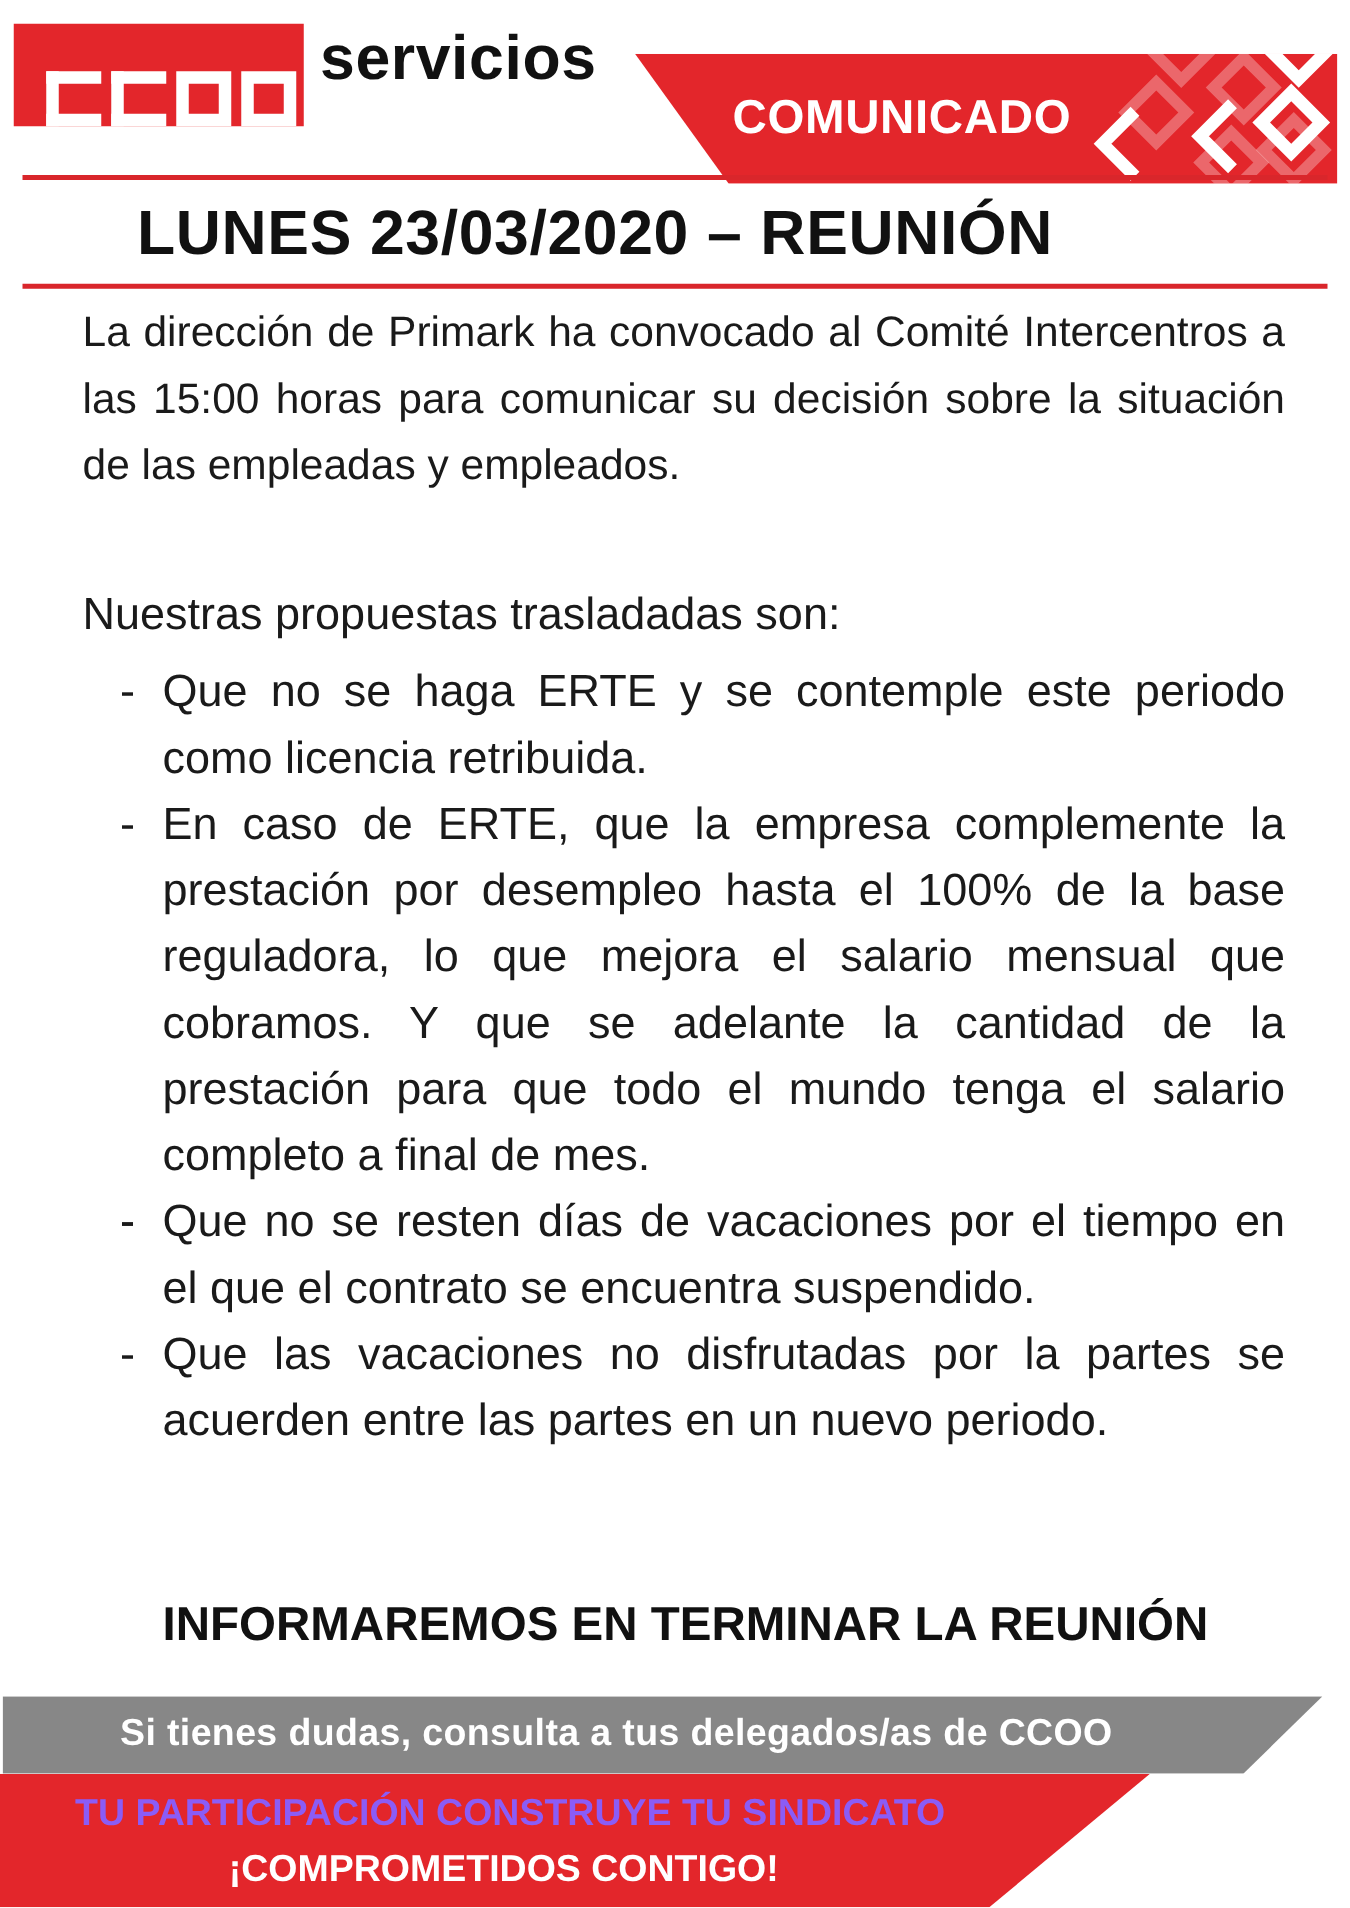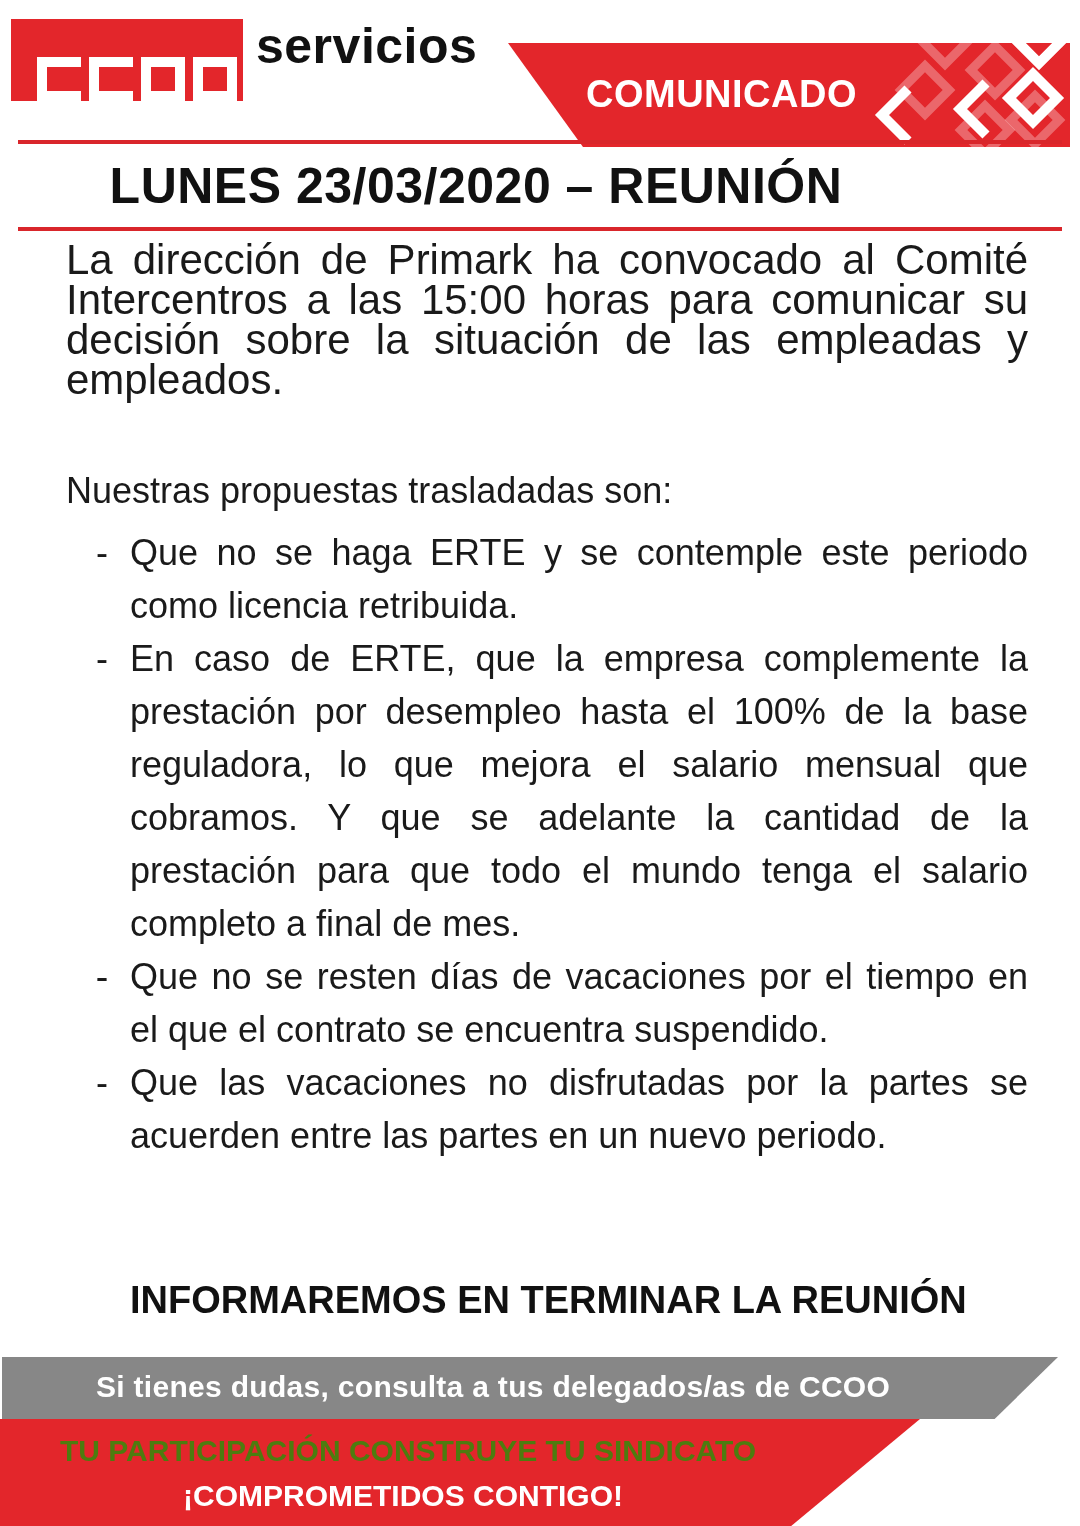--- a/index.html
+++ b/index.html
@@ -20,34 +20,34 @@
   .banner-text { position: absolute; left: 78px; top: 30px; font-weight: 700; font-size: 38px; color: #fff; letter-spacing: 0.5px; }
   .pattern { position: absolute; left: 360px; top: -10px; width: 220px; height: 130px; }
 
   
   .rule { position: absolute; left: 18px; width: 1044px; height: 4px; background: #d9262b; }
   .rule.top { top: 140px; }
   .rule.bottom { top: 227px; }
   .title { position: absolute; left: 0; top: 156px; width: 952px; text-align: center; font-weight: 700; font-size: 50px; line-height: 60px; color: #111; letter-spacing: 0.5px; }
 
   
-  .intro { position: absolute; left: 66px; top: 240px; width: 962px; font-size: 42px; line-height: 40px; text-align: justify; text-align-last: left; color: #1a1a1a; margin: 0; }
+  .intro { position: absolute; left: 66px; top: 240px; width: 962px; font-size: 34px; line-height: 53px; text-align: justify; text-align-last: left; color: #1a1a1a; margin: 0; }
   .intro2 { position: absolute; left: 66px; top: 464px; font-size: 36px; line-height: 53px; margin: 0; }
   .list { position: absolute; left: 96px; top: 526px; width: 932px; margin: 0; padding: 0; list-style: none; }
   .list li { position: relative; padding-left: 34px; font-size: 36px; line-height: 53px; text-align: justify; text-align-last: left; }
   .dash { position: absolute; left: 0; top: 0; }
   .closing { position: absolute; left: 130px; top: 1274px; font-weight: 700; font-size: 38px; line-height: 52px; color: #111; }
 
   
   .gray-band { position: absolute; left: 2px; top: 1357px; width: 1056px; height: 62px; background: #878787;
                clip-path: polygon(0 0, 100% 0, 94% 100%, 0 100%); }
   .gray-text { position: absolute; left: 96px; top: 1367px; font-weight: 700; font-size: 30px; line-height: 40px; color: #fff; letter-spacing: 0.3px; }
   .red-band { position: absolute; left: 0; top: 1419px; width: 920px; height: 107px; background: #e3262b;
               clip-path: polygon(0 0, 100% 0, 86% 100%, 0 100%); }
-  .red-line1 { position: absolute; left: 60px; top: 1431px; font-weight: 700; font-size: 30px; line-height: 40px; color: #4d7c0f; }
+  .red-line1 { position: absolute; left: 60px; top: 1431px; font-weight: 700; font-size: 30px; line-height: 40px; color: #8b5cf6; }
   .red-line2 { position: absolute; left: 183px; top: 1476px; font-weight: 700; font-size: 30px; line-height: 40px; color: #fff; }
 </style>
 </head>
 <body>
 
 <div class="header">
   <div class="logo-box" title="CCOO">
     <div class="logo-letters">
       <div class="lt c"></div>
       <div class="lt c"></div>

